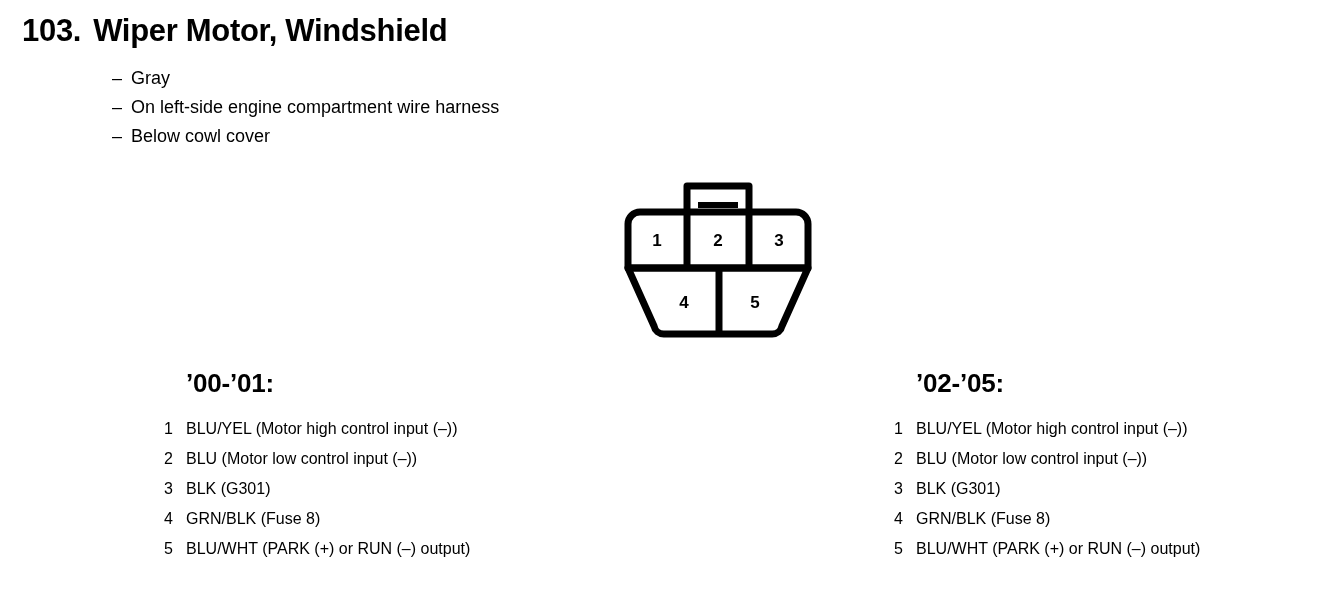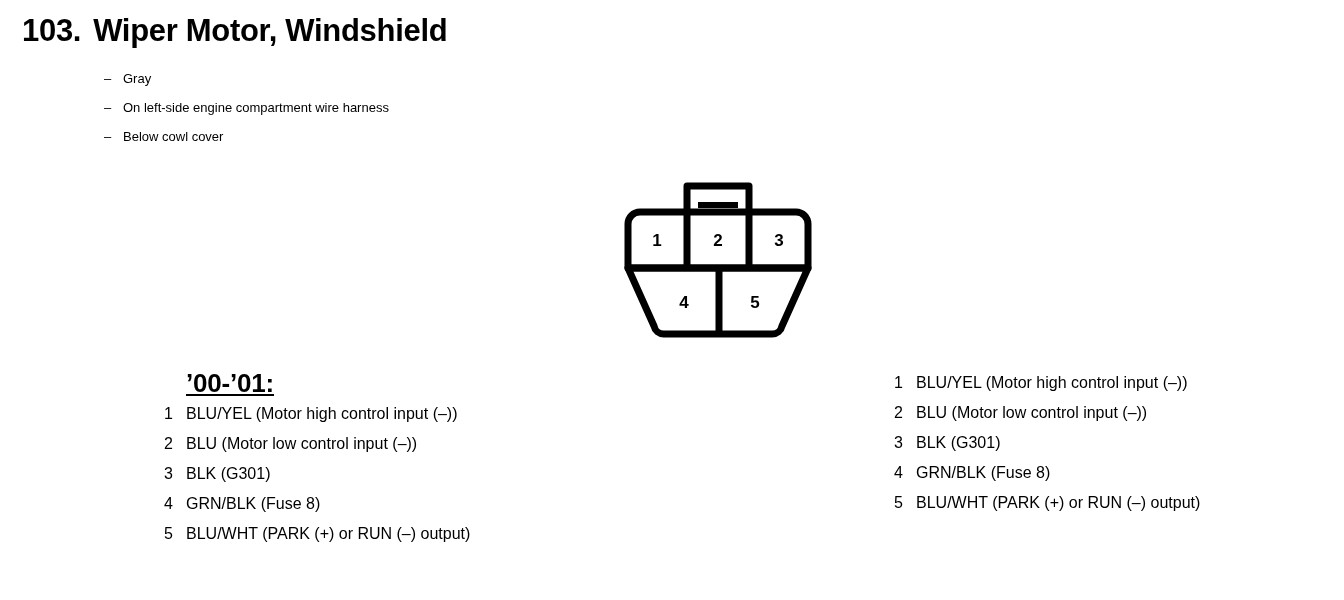--- a/index.html
+++ b/index.html
@@ -35,23 +35,23 @@
     white-space: nowrap;
     line-height: 1.1;
   }
   .title .num {
     margin-right: 12px;
   }
 
   
   .notes {
     position: absolute;
-    left: 104px;
+    left: 112px;
     top: 64px;
-    font-size: 13px;
+    font-size: 18px;
     line-height: 29px;
   }
   .note-line {
     white-space: nowrap;
   }
   .note-dash {
     display: inline-block;
     width: 19px;
   }
 
@@ -79,22 +79,22 @@
     top: 368px;
   }
   .col-left  { left: 164px; }
   .col-right { left: 894px; }
 
   .col-heading {
     font-size: 26px;
     font-weight: bold;
     letter-spacing: -0.2px;
     margin-left: 22px;
+    margin-bottom: 15px;
     white-space: nowrap;
-    text-decoration: underline;
   }
 
   .pin-list {
     list-style: none;
     margin: 0;
     padding: 0;
     font-size: 16px;
     line-height: 30px;
   }
   .pin-row {
@@ -165,20 +165,21 @@
       <li class="pin-row">
         <span class="pin-idx">4</span><span>GRN/BLK (Fuse 8)</span>
       </li>
       <li class="pin-row">
         <span class="pin-idx">5</span><span>BLU/WHT (PARK (+) or RUN (–) output)</span>
       </li>
     </ul>
   </div>
 
   <div class="col col-right">
+    <div class="col-heading">’02-’05:</div>
     <ul class="pin-list">
       <li class="pin-row">
         <span class="pin-idx">1</span><span>BLU/YEL (Motor high control input (–))</span>
       </li>
       <li class="pin-row">
         <span class="pin-idx">2</span><span>BLU (Motor low control input (–))</span>
       </li>
       <li class="pin-row">
         <span class="pin-idx">3</span><span>BLK (G301)</span>
       </li>

